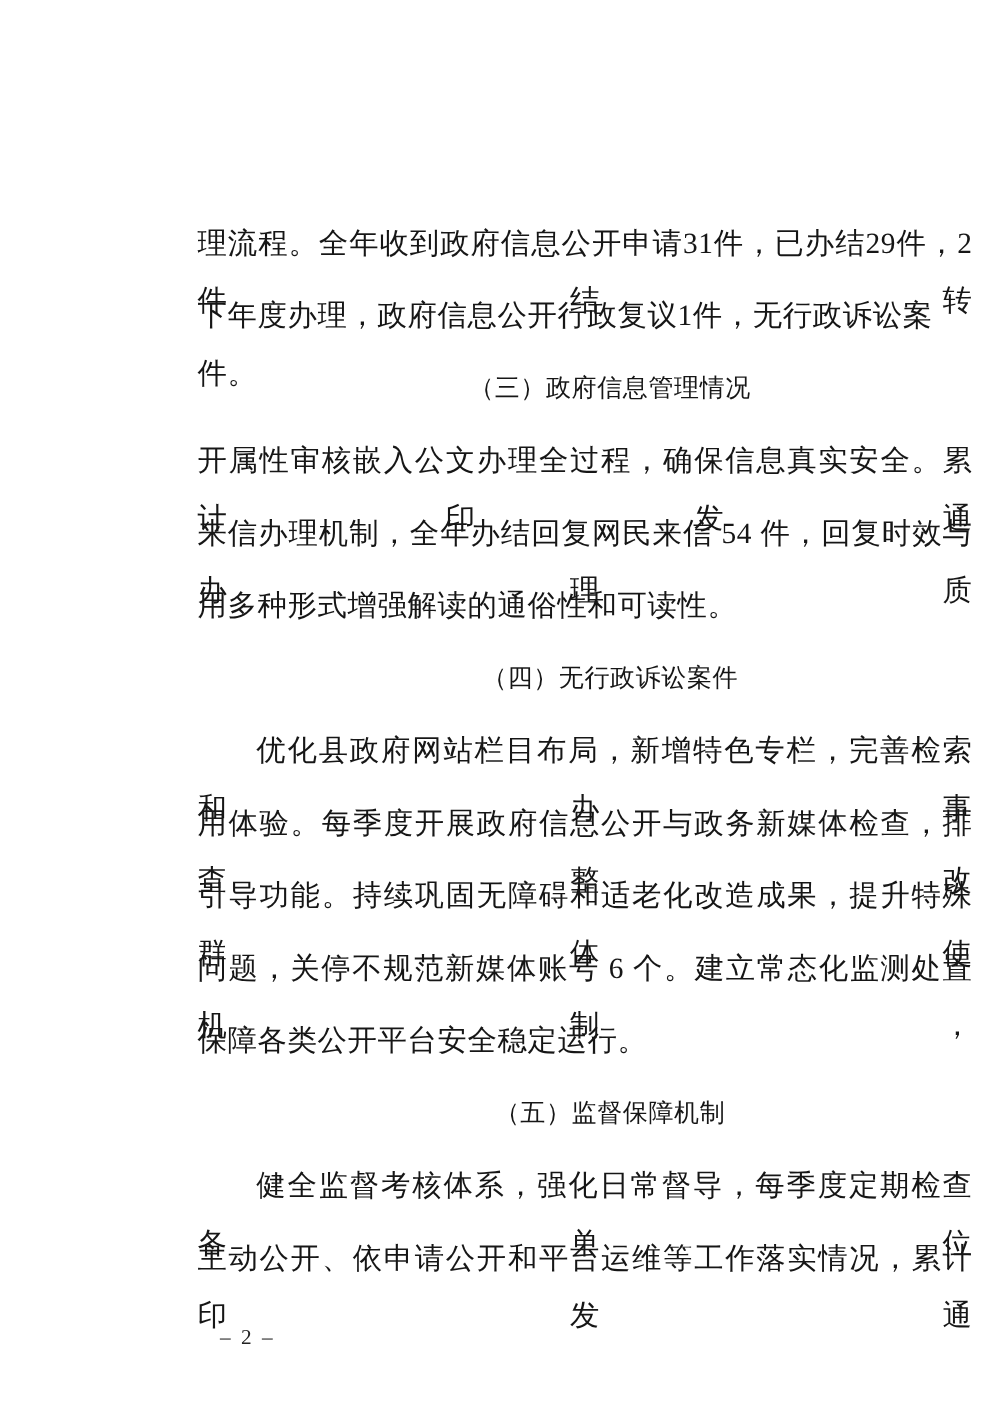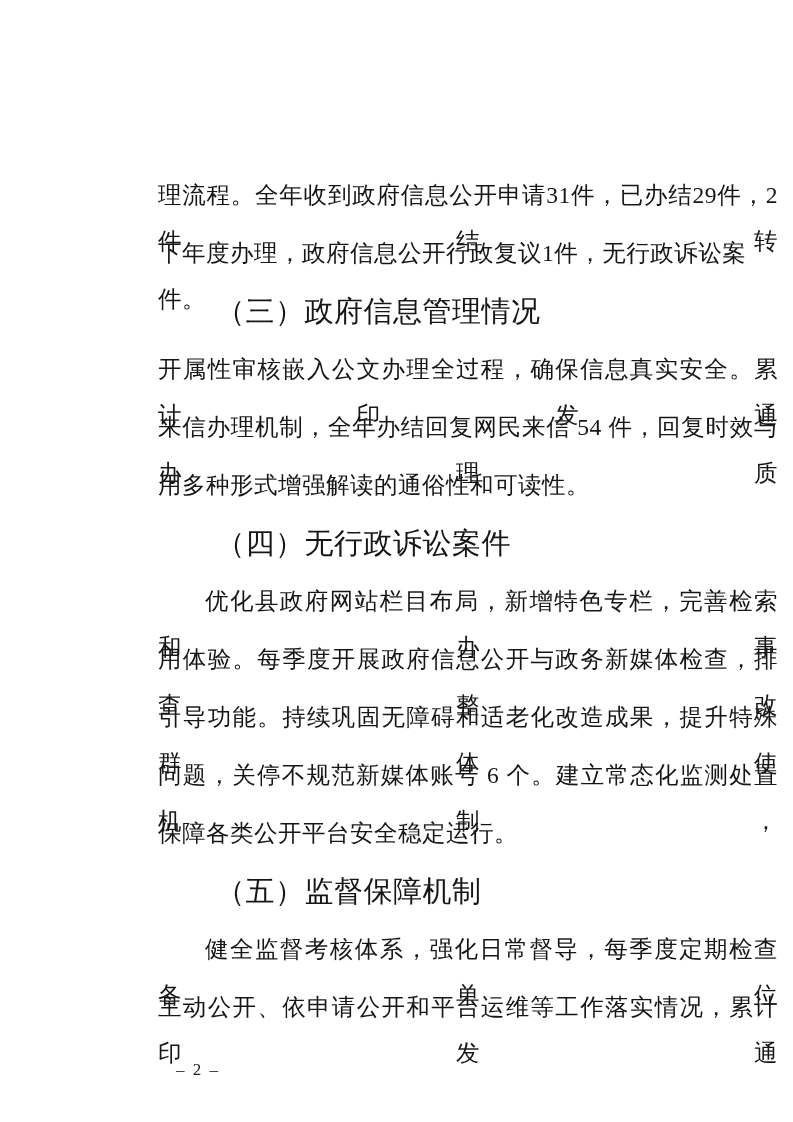--- a/index.html
+++ b/index.html
@@ -30,21 +30,22 @@
   }
   .justify {
     text-align: justify;
     text-align-last: justify;
   }
   .indent {
     text-indent: 2em;
   }
   .heading {
     
-    font-size: 29px;
+    font-size: 20px;
+    text-align: center;
   }
   .page-num {
     position: absolute;
     left: 128px; top: 1012px;
     font-size: 17px;
     letter-spacing: 2px;
     color: #222222;
   }
 </style>
 </head>

